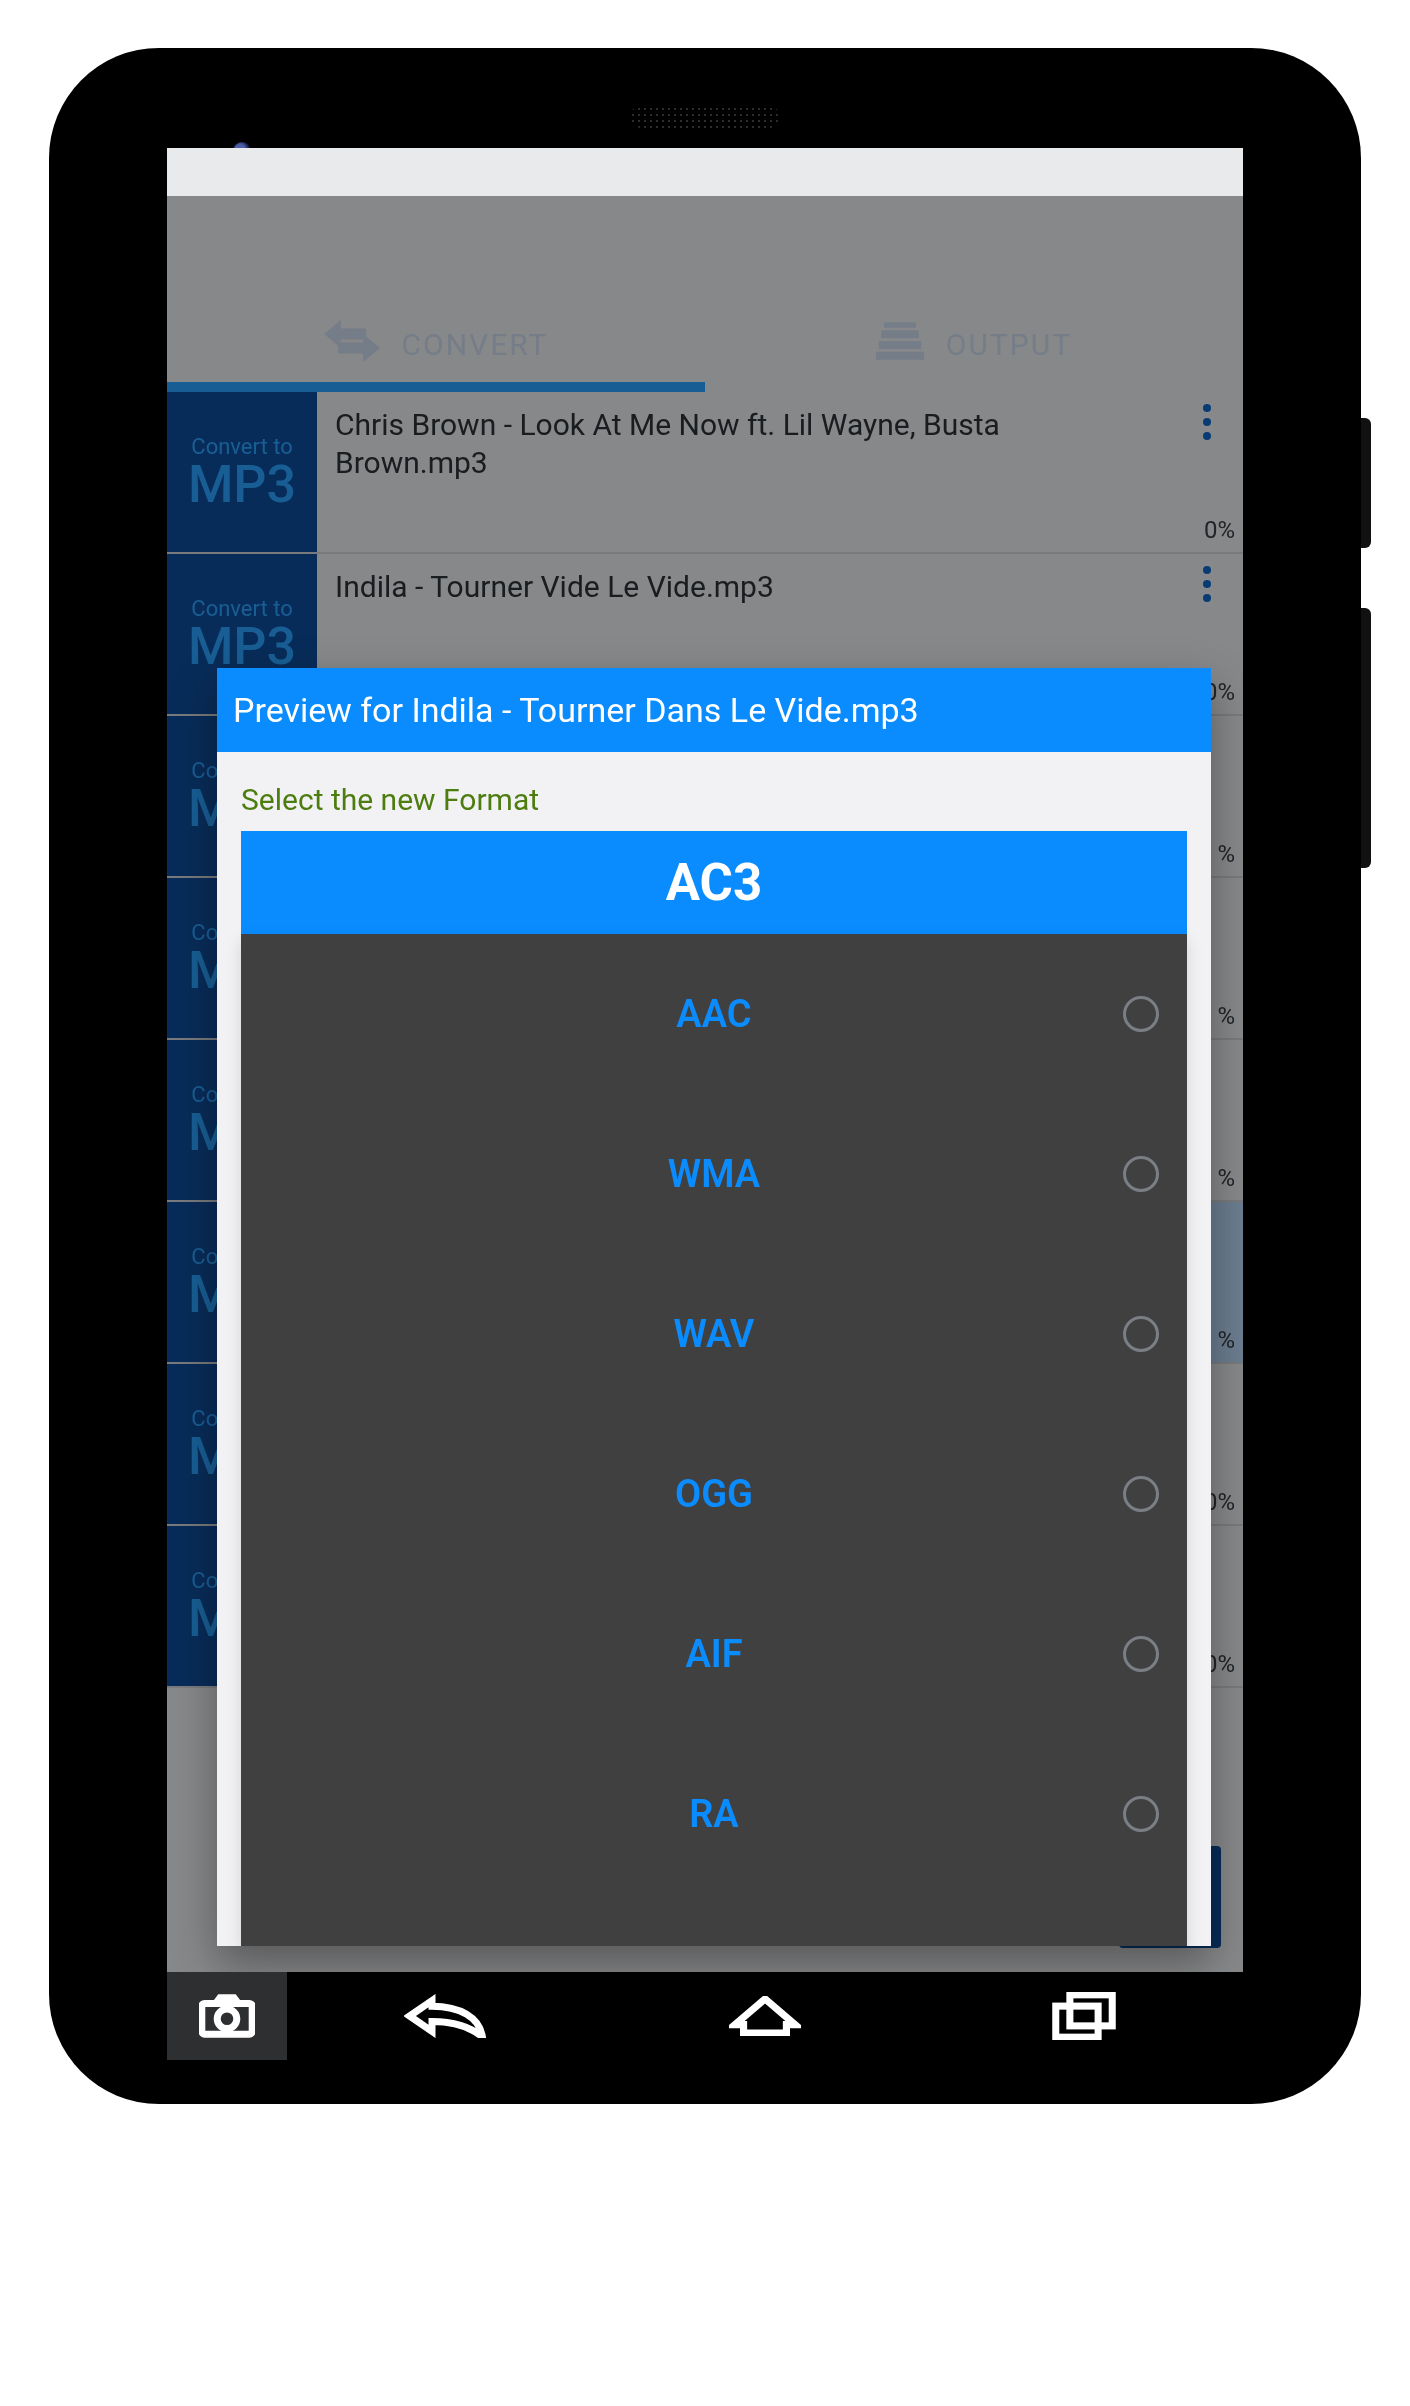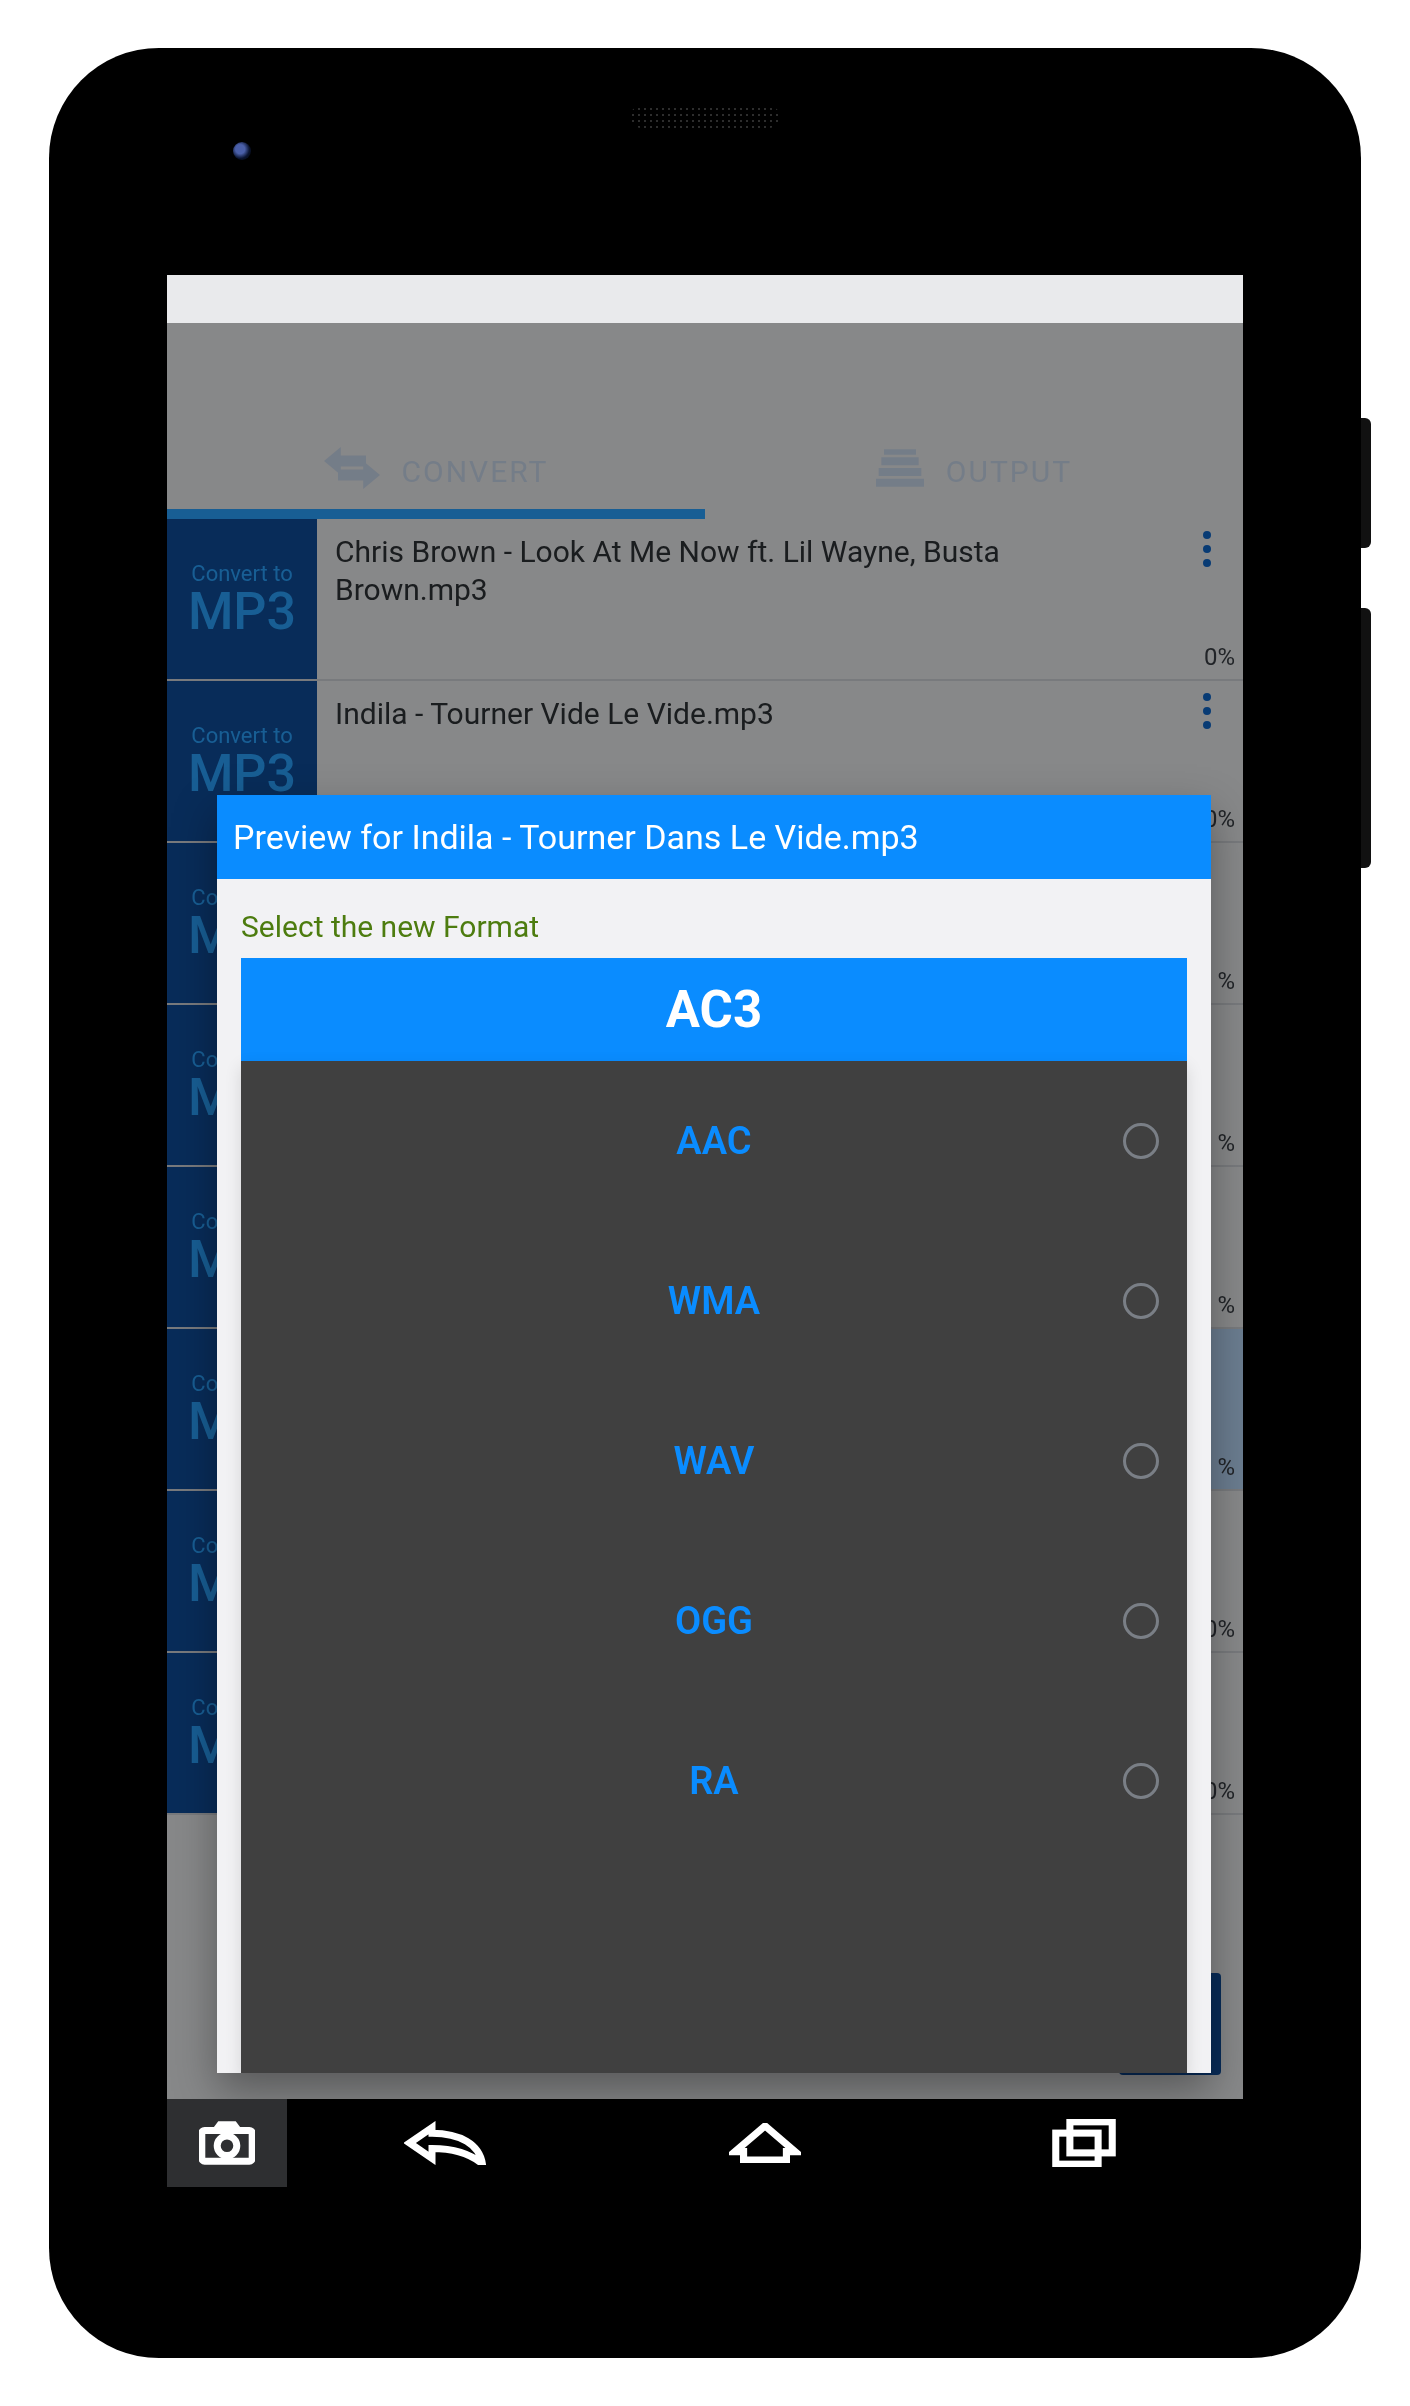--- a/index.html
+++ b/index.html
@@ -16,21 +16,21 @@
     height: 2406px;
     background: #ffffff;
     position: relative;
   }
   .frame {
     position: absolute;
     left: 50%;
     top: 48px;
     transform: translateX(-50%);
     width: 1312px;
-    height: 2310px;
+    height: 2056px;
     background: #0b0b0b;
     border-radius: 130px;
   }
   .frame-inner {
     width: 100%;
     height: 100%;
     background: #000;
     border-radius: 110px;
     padding: 20px 20px 24px 20px;
     display: flex;
@@ -436,20 +436,24 @@
             </div>
             <div class="option">
               <span>WAV</span>
               <span class="radio"></span>
             </div>
             <div class="option">
               <span>OGG</span>
               <span class="radio"></span>
             </div>
             <div class="option">
+              <span>AIF</span>
+              <span class="radio"></span>
+            </div>
+            <div class="option">
               <span>RA</span>
               <span class="radio"></span>
             </div>
           </div>
         </div>
 
         <div class="navbar">
           <div class="cam">
             <svg width="56" height="44" viewBox="0 0 40 30" stroke="#fff" fill="none" stroke-width="3">
               <rect x="2" y="6" width="36" height="22" rx="2"></rect>

